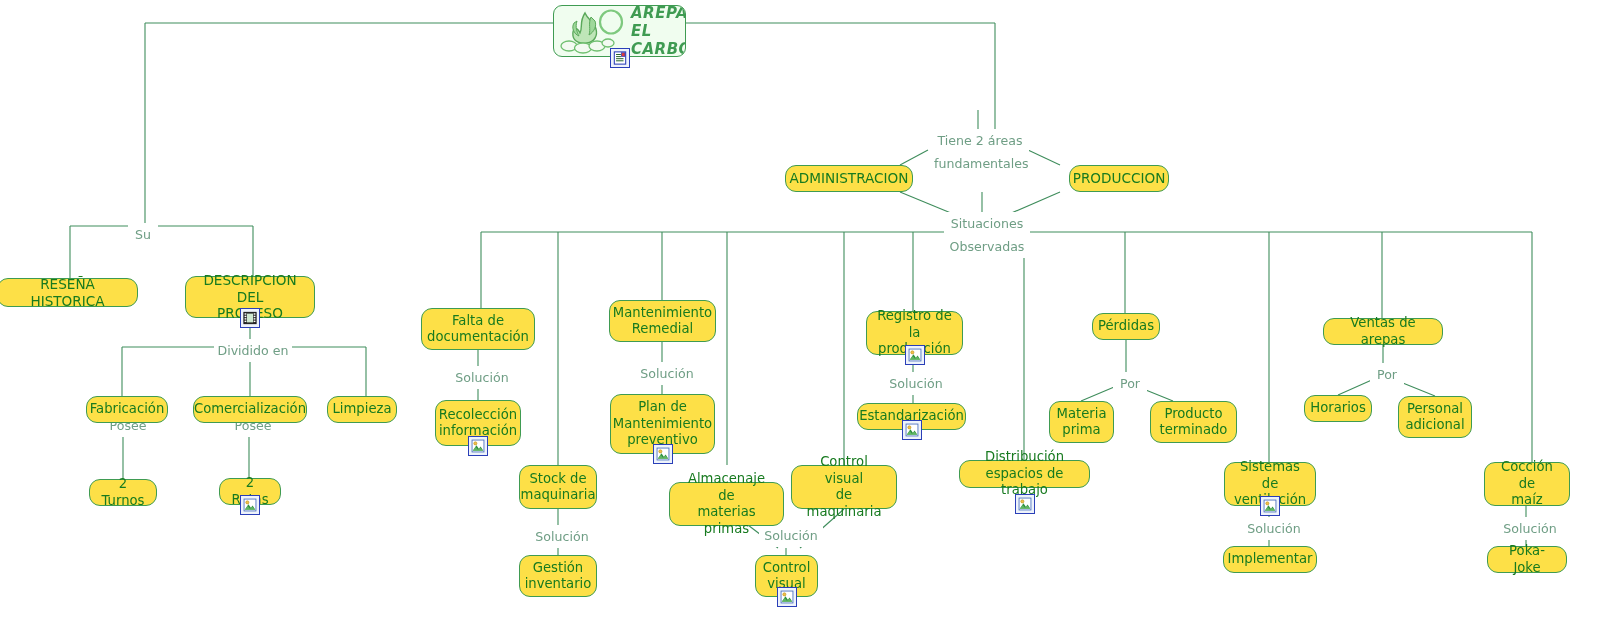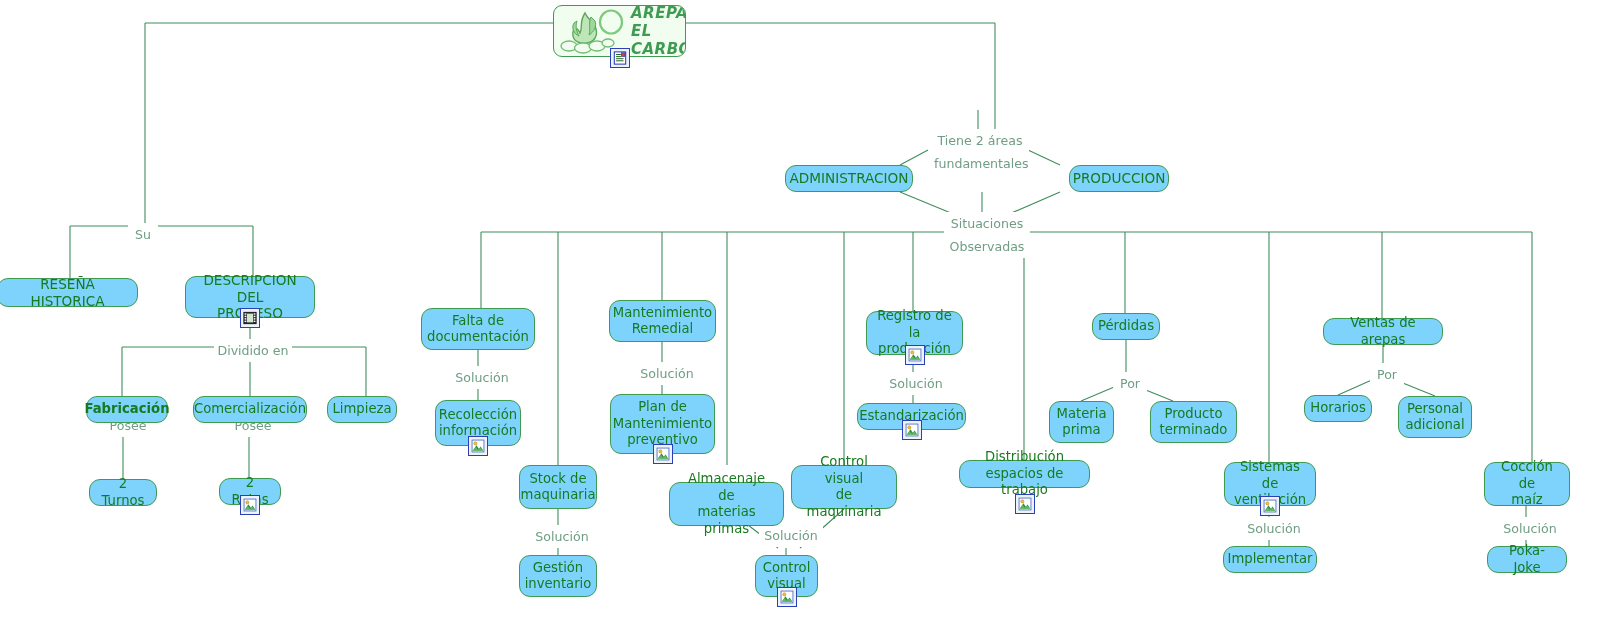--- a/index.html
+++ b/index.html
@@ -6,21 +6,21 @@
   body{
     font-family:"DejaVu Sans", sans-serif;
     width:1605px;height:622px;overflow:hidden;position:relative;
   }
   #canvas{position:absolute;left:0;top:0;width:1605px;height:622px;}
   svg.lines{position:absolute;left:0;top:0;width:1605px;height:622px;pointer-events:none;}
 
   .node{
     position:absolute;
     box-sizing:border-box;
-    background:#7dd3fc;
+    background:#fde047;
     border:1.4px solid #3f9b52;
     border-radius:11px;
     color:#177a1f;
     font-size:13.2px;
     line-height:16.5px;
     display:flex;
     align-items:center;
     justify-content:center;
     text-align:center;
     padding:3px 9px;
@@ -149,21 +149,21 @@
           <rect x="1.8" y="2.6" width="2" height="1.6" fill="#fff"></rect>
           <rect x="1.8" y="5.4" width="2" height="1.6" fill="#fff"></rect>
           <rect x="1.8" y="8.2" width="2" height="1.6" fill="#fff"></rect>
           <rect x="1.8" y="11" width="2" height="1.6" fill="#fff"></rect>
           <rect x="12.2" y="2.6" width="2" height="1.6" fill="#fff"></rect>
           <rect x="12.2" y="5.4" width="2" height="1.6" fill="#fff"></rect>
           <rect x="12.2" y="8.2" width="2" height="1.6" fill="#fff"></rect>
           <rect x="12.2" y="11" width="2" height="1.6" fill="#fff"></rect>
         </svg>
       </div>
-      <div class="node" style="left: 86px; top: 396px; width: 82px; height: 27px; font-weight: bold;">Fabricación</div>
+      <div class="node" style="left: 86px; top: 396px; width: 82px; height: 27px;">Fabricación</div>
       <div class="node" style="left: 193px; top: 396px; width: 114px; height: 27px;">Comercialización</div>
       <div class="node" style="left: 327px; top: 396px; width: 70px; height: 27px;">Limpieza</div>
       <div class="node" style="left: 89px; top: 479px; width: 68px; height: 27px;">2 Turnos</div>
       <div class="node" style="left: 219px; top: 478px; width: 62px; height: 27px;">2 Rutas</div>
       <div class="attach" style="left: 240px; top: 495px;">
         <svg viewBox="0 0 16 16" width="14" height="14">
           <rect x="1.2" y="1.2" width="13.6" height="13.6" fill="#ffffff" stroke="#4a6fbf" stroke-width="1"></rect>
           <circle cx="5" cy="5" r="1.8" fill="#f2c14b" stroke="#b98e18" stroke-width=".7"></circle>
           <path d="M2 13.5 L6.2 7.2 L9 11 L11 8.6 L14 13.5 Z" fill="#2f8f3f"></path>
           <path d="M2 13.5 L5.4 9.2 L8 12.4 L10.6 9.6 L14 13.5 Z" fill="#6fc16f" opacity=".75"></path>

